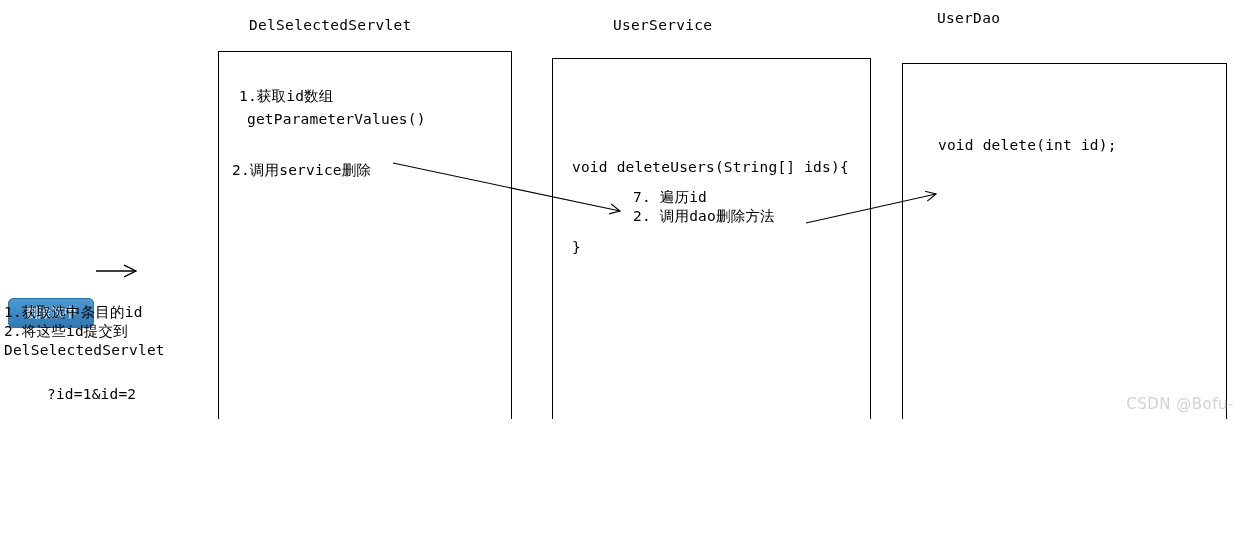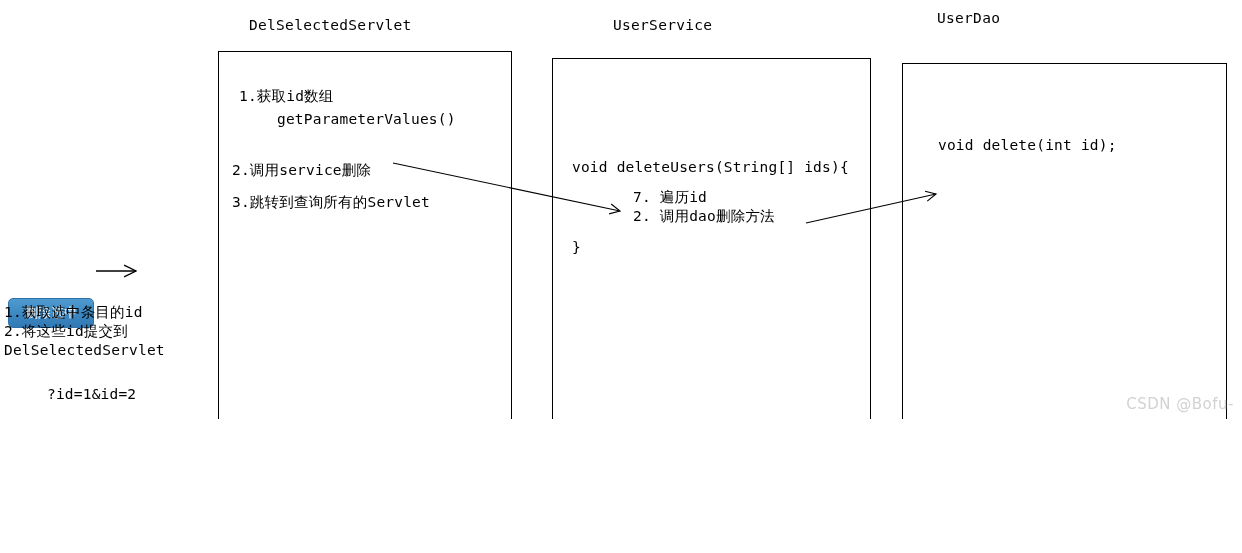--- a/index.html
+++ b/index.html
@@ -92,25 +92,24 @@
   <div class="box-title" style="left:249px; top:17px;">DelSelectedServlet</div>
 
   <div class="box-title" style="left:613px; top:17px;">UserService</div>
 
   <div class="box-title" style="left:937px; top:10px;">UserDao</div>
 
   <div class="box" style="left:218px; top:51px; width:294px; height:496px;"></div>
 
   <div class="txt" style="left:239px; top:87px;">1.获取id数组</div>
 
-  <div class="txt" style="left:247px; top:111px;margin-left:30px;">getParameterValues()</div>
+  <div class="txt" style="left:247px; top:111px;">getParameterValues()</div>
 
   <div class="txt" style="left:232px; top:161px;">2.调用service删除</div>
 
-  <div class="txt" style="left:232px; top:193px;">3.跳转到查询所有的Servlet</div>
 
   <div class="box" style="left:552px; top:58px; width:319px; height:479px;"></div>
 
   <div class="txt" style="left:572px; top:159px;">void deleteUsers(String[] ids){</div>
 
   <div class="txt" style="left:633px; top:188px;">7. 遍历id</div>
 
   <div class="txt" style="left:633px; top:207px;">2. 调用dao删除方法</div>
 
   <div class="txt" style="left:572px; top:239px;">}</div>

